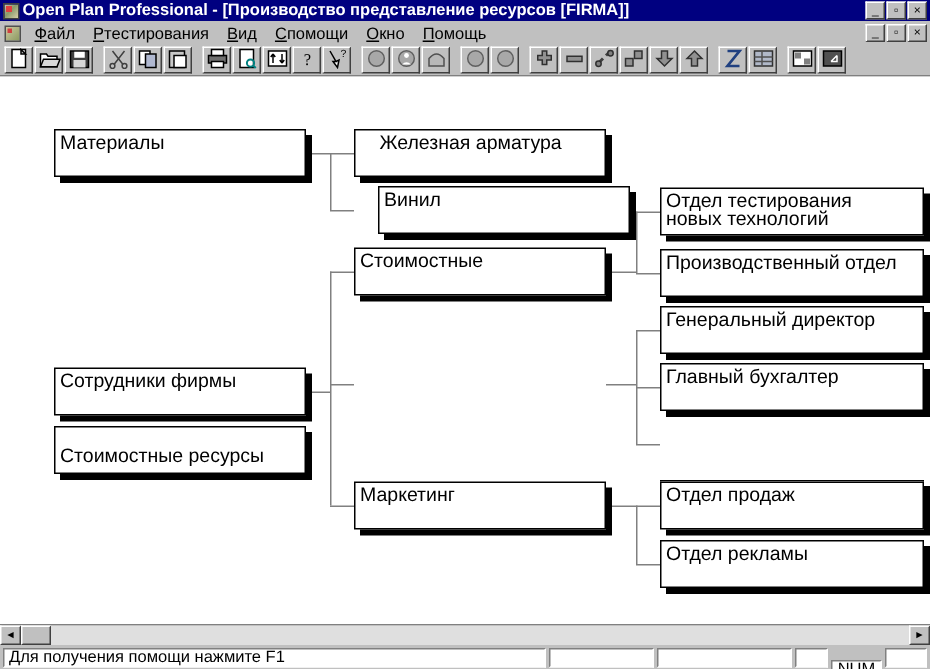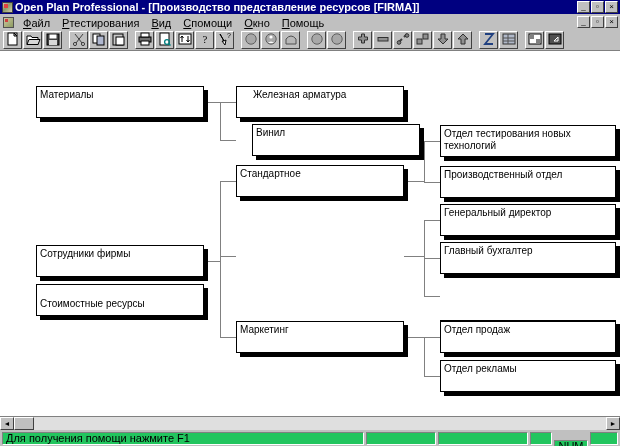--- a/index.html
+++ b/index.html
@@ -75,21 +75,21 @@
   
   .client{
     position:absolute;left:0;top:51px;width:620px;height:365px;
     background:#ffffff;overflow:hidden;
   }
   .node{
     position:absolute;background:#ffffff;
     border:1px solid #000000;box-sizing:border-box;
     box-shadow:4px 4px 0 0 #000000;
     padding:2px 0 0 3px;
-    font-size:10px;line-height:12px;color:#000;
+    font-size:13px;line-height:12px;color:#000;
     overflow:hidden;
   }
   .line-h{position:absolute;height:1px;background:#808080;}
   .line-v{position:absolute;width:1px;background:#808080;}
 
   
   .hscroll{
     position:absolute;left:0;top:416px;width:620px;height:14px;
     background:#c0c0c0;border-top:1px solid #808080;box-sizing:border-box;
     display:flex;align-items:stretch;
@@ -109,21 +109,21 @@
     box-sizing:border-box;
   }
 
   
   .statusbar{
     position:absolute;left:0;top:430px;width:620px;height:16px;
     background:#c0c0c0;display:flex;align-items:center;padding:1px 2px;
     box-sizing:border-box;gap:2px;
   }
   .spanel{
-    height:13px;background:#22c55e;
+    height:13px;background:#ffffff;
     border-top:1px solid #808080;border-left:1px solid #808080;
     border-right:1px solid #ffffff;border-bottom:1px solid #ffffff;
     box-sizing:border-box;font-size:11px;line-height:11px;
     color:#000;padding:0 3px;overflow:hidden;white-space:nowrap;
     display:flex;align-items:center;
   }
   .spanel.msg{flex:1 1 auto;}
   .spanel.w70{width:70px;flex:0 0 auto;}
   .spanel.w90{width:90px;flex:0 0 auto;}
   .spanel.w22{width:22px;flex:0 0 auto;}
@@ -368,21 +368,21 @@
       <div class="node" style="left: 36px; top: 233px; width: 168px; height: 32px;">
         <div style="white-space: nowrap; margin-top: 11px;">Стоимостные ресурсы</div>
       </div>
       <div class="node" style="left: 236px; top: 35px; width: 168px; height: 32px;">
         <div style="white-space: nowrap; margin-left: 13px;">Железная арматура</div>
       </div>
       <div class="node" style="left: 252px; top: 73px; width: 168px; height: 32px;">
         <div style="white-space: nowrap;">Винил</div>
       </div>
       <div class="node" style="left: 236px; top: 114px; width: 168px; height: 32px;">
-        <div style="white-space: nowrap;">Стандартное</div>
+        <div style="white-space: nowrap;">Стоимостные</div>
       </div>
       <div class="node" style="left: 236px; top: 270px; width: 168px; height: 32px;">
         <div style="white-space: nowrap;">Маркетинг</div>
       </div>
       <div class="node" style="left: 440px; top: 74px; width: 176px; height: 32px;">
         <div style="width: 162px;">Отдел тестирования новых технологий</div>
       </div>
       <div class="node" style="left: 440px; top: 115px; width: 176px; height: 32px;">
         <div style="white-space: nowrap;">Производственный отдел</div>
       </div>

